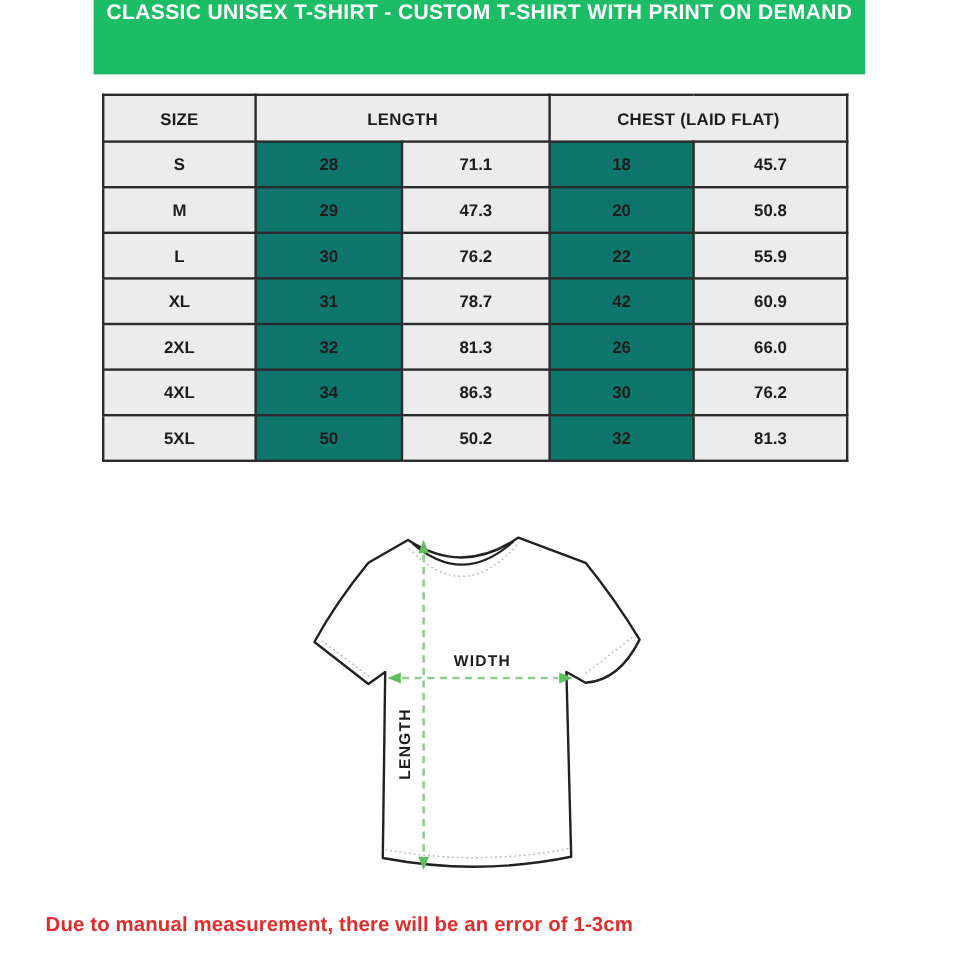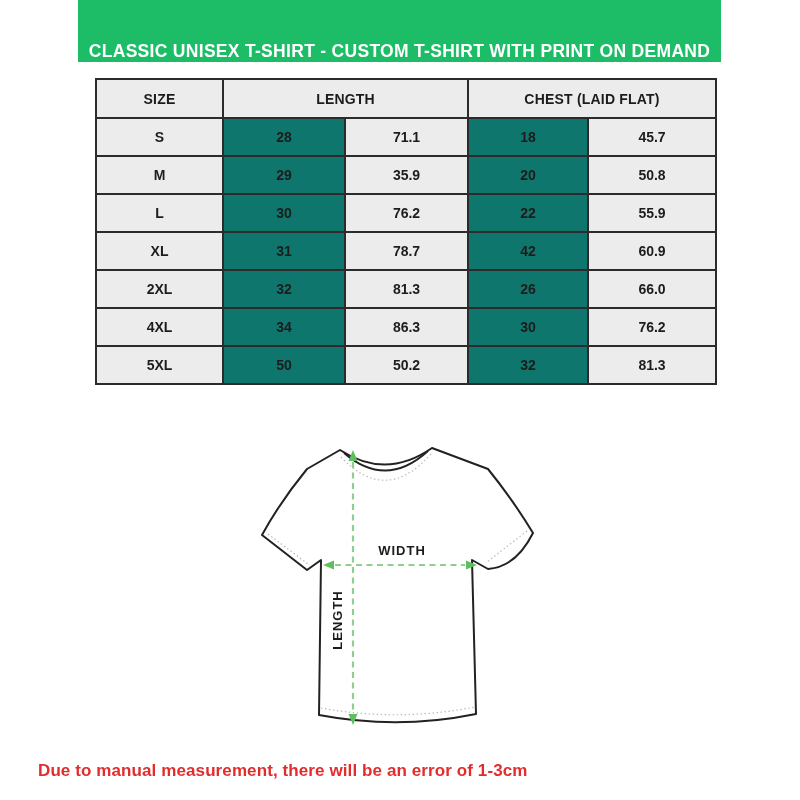--- a/index.html
+++ b/index.html
@@ -14,25 +14,25 @@
     --stitch-gray:#b9b9b9;
   }
   html,body{margin:0;padding:0;}
   body{
     width:800px;height:800px;background:#ffffff;overflow:hidden;position:relative;
     font-family:"Liberation Sans", sans-serif;
   }
   .banner{
     position:absolute;left:78px;top:0;width:643px;height:62px;
     background:var(--banner-bg);color:var(--banner-text);
-    display:flex;align-items:flex-end;justify-content:center;
+    display:flex;align-items:flex-start;justify-content:center;
     font-weight:700;font-size:17.5px;letter-spacing:.3px;white-space:nowrap;
   }
   table.size-chart{
-    position:absolute;left:95px;top:78px;width:620px;
+    position:absolute;left:85px;top:78px;width:620px;
     border-collapse:collapse;table-layout:fixed;
     font-weight:700;color:var(--text-dark);font-size:14px;padding-left:28px;
   }
   table.size-chart th, table.size-chart td{
     border:2px solid var(--table-border);
     text-align:center;vertical-align:middle;
     height:36px;padding:0;
   }
   table.size-chart th{height:37px;background:var(--cell-gray);font-size:14px;letter-spacing:.2px;}
   td.gray{background:var(--cell-gray);}
@@ -75,21 +75,21 @@
     <tr>
       <td class="gray">S</td>
       <td class="white">28</td>
       <td class="gray">71.1</td>
       <td class="white">18</td>
       <td class="gray">45.7</td>
     </tr>
     <tr>
       <td class="gray">M</td>
       <td class="white">29</td>
-      <td class="gray">35.9</td>
+      <td class="gray">47.3</td>
       <td class="white">20</td>
       <td class="gray">50.8</td>
     </tr>
     <tr>
       <td class="gray">L</td>
       <td class="white">30</td>
       <td class="gray">76.2</td>
       <td class="white">22</td>
       <td class="gray">55.9</td>
     </tr>

